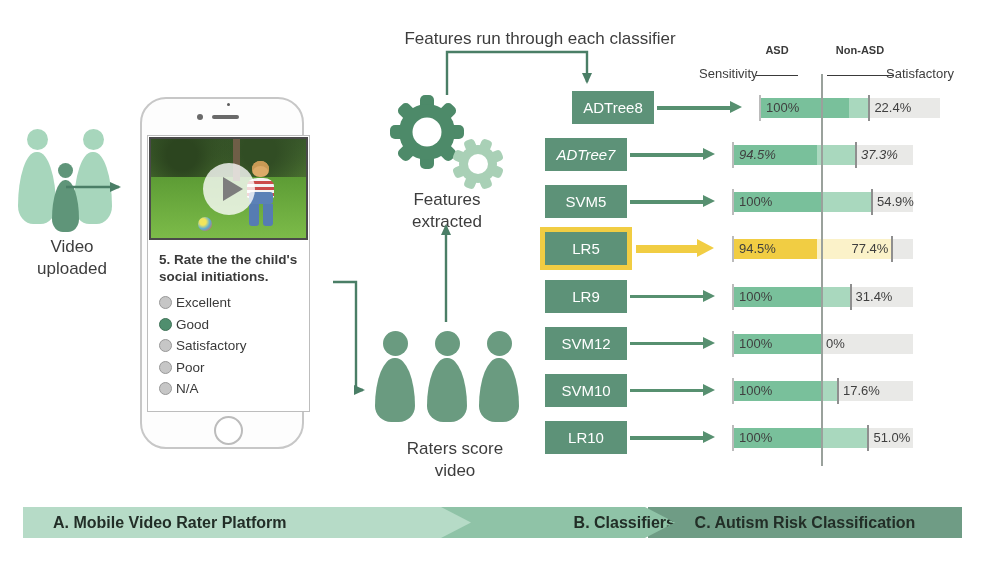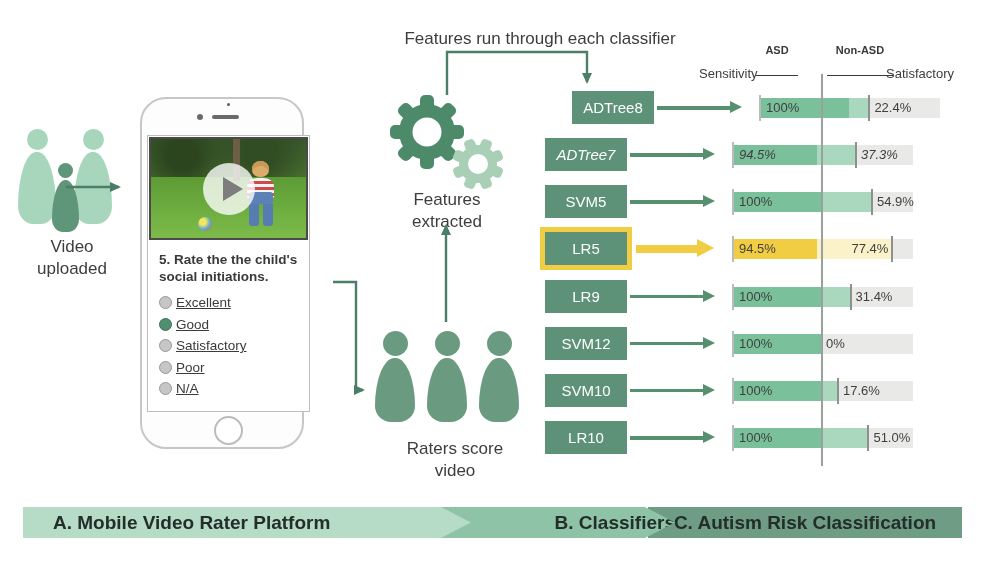--- a/index.html
+++ b/index.html
@@ -47,21 +47,21 @@
   #toddler .t-legs{width:24px;margin:0 auto;display:flex;justify-content:space-between;}
   #toddler .t-leg{width:10px;height:22px;background:#567cb2;border-radius:0 0 3px 3px;}
   #ball{position:absolute;left:30%;bottom:7%;width:14px;height:14px;border-radius:50%;
      background:radial-gradient(circle at 35% 35%,#f2e65c 25%,#5cacd6 55%,#d2704e 85%);}
   #play{position:absolute;left:50%;top:50%;transform:translate(-50%,-50%);width:52px;height:52px;border-radius:50%;
      background:rgba(255,255,255,0.78);}
   #play .tri{position:absolute;left:20px;top:14px;width:0;height:0;
      border-top:12px solid transparent;border-bottom:12px solid transparent;border-left:20px solid #7d7d7d;}
   #question{position:absolute;left:11px;top:116px;width:145px;font-size:13.5px;font-weight:bold;color:#3a3a3a;line-height:1.25;}
   #options{position:absolute;left:11px;top:156px;}
-  .opt{display:flex;align-items:center;height:21.5px;text-decoration:underline;}
+  .opt{display:flex;align-items:center;height:21.5px;}
   .opt .radio{width:13px;height:13px;border-radius:50%;background:#c6c6c6;border:1px solid #989898;box-sizing:border-box;}
   .opt.sel .radio{background:#4f8e6e;border-color:#3f7257;}
   .opt .opt-label{margin-left:4px;font-size:13.5px;color:#3a3a3a;}
   #home-btn{position:absolute;left:72px;top:317px;width:29px;height:29px;border-radius:50%;
      border:2px solid #bcbcbc;box-sizing:border-box;background:#fff;}
 
   
   .clf-row{position:absolute;left:0;width:991px;height:34px;z-index:3;}
   .clf-box{position:absolute;left:545px;top:0;width:82px;height:33px;background:#5d9278;
            display:flex;align-items:center;justify-content:center;}
@@ -91,21 +91,21 @@
   .res-header{position:absolute;top:44px;font-size:11px;font-weight:600;color:#3a3a3a;text-align:center;
       border-bottom:1.6px solid #3a3a3a;padding-bottom:19px;}
   #sens-header{position:absolute;left:699px;top:66px;font-size:13px;color:#3d3d3d;}
   #spec-header{position:absolute;left:878px;top:66px;width:76px;text-align:right;font-size:13px;color:#3d3d3d;}
   #divider{position:absolute;left:821px;top:74px;width:1.5px;height:392px;background:#9aa19c;z-index:6;}
 
   
   #connectors{position:absolute;left:0;top:0;z-index:4;pointer-events:none;}
 
   
-  .chev{position:absolute;top:507px;height:31px;line-height:31px;font-size:19px;font-weight:bold;color:#222e27;}
+  .chev{position:absolute;top:507px;height:31px;line-height:31px;font-size:16px;font-weight:bold;color:#222e27;}
   #chev-a{left:23px;width:448px;background:#b6dbc7;z-index:3;padding-left:0;
       clip-path:polygon(0 0,calc(100% - 30px) 0,100% 50%,calc(100% - 30px) 100%,0 100%);}
   #chev-a span{margin-left:30px;}
   #chev-b{left:421px;width:254px;background:#8fc3a7;z-index:2;text-align:right;
       clip-path:polygon(0 0,calc(100% - 30px) 0,100% 50%,calc(100% - 30px) 100%,0 100%);}
   #chev-b span{margin-left:14px;}
   #chev-c{left:648px;width:314px;background:#6f9c85;z-index:1;text-align:center;}
 </style>
 </head>
 <body>

